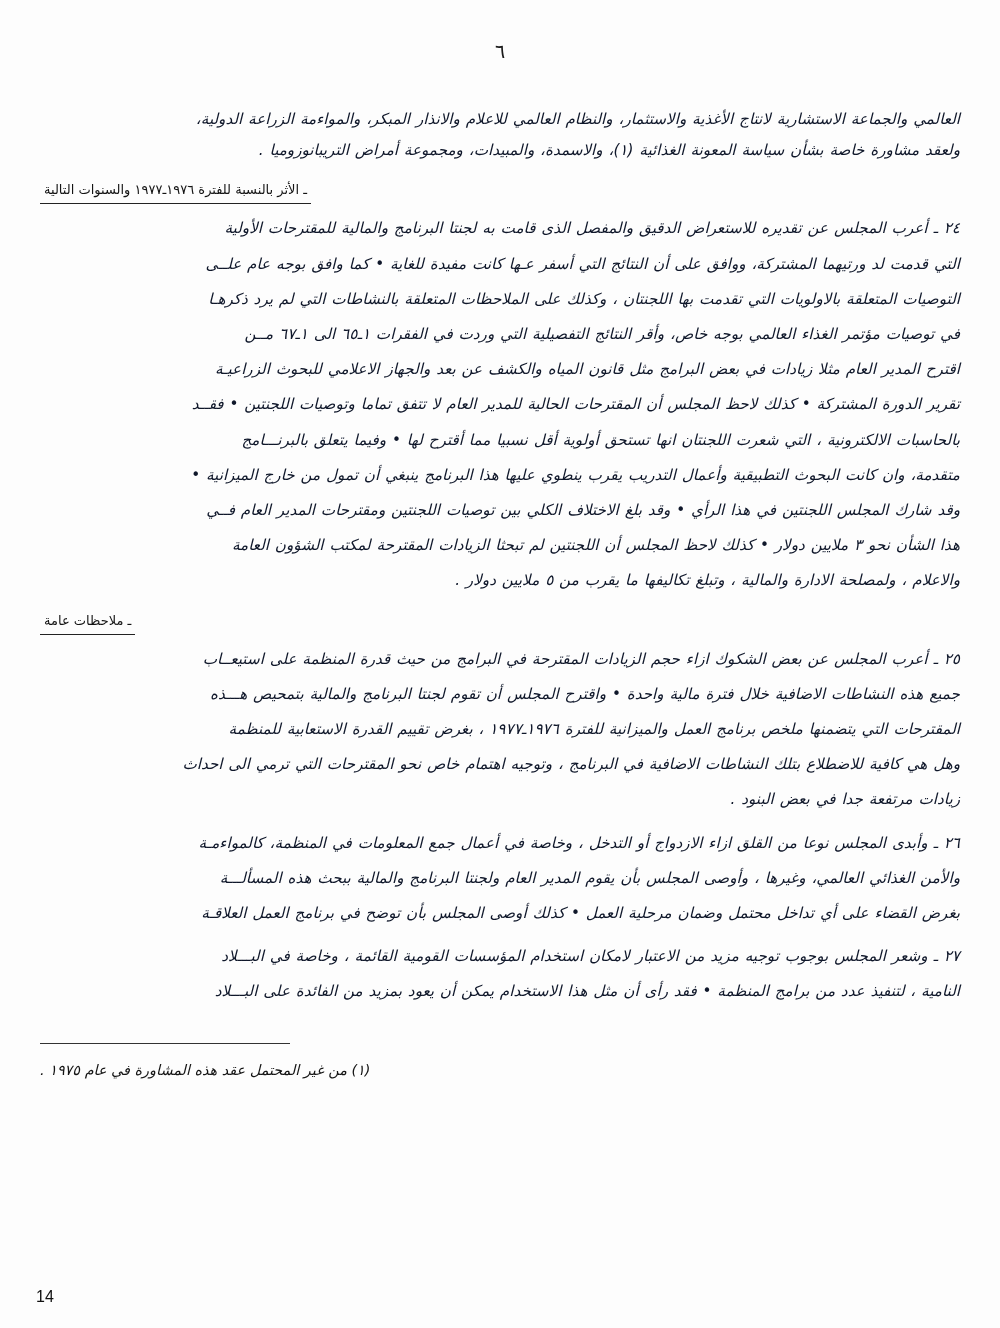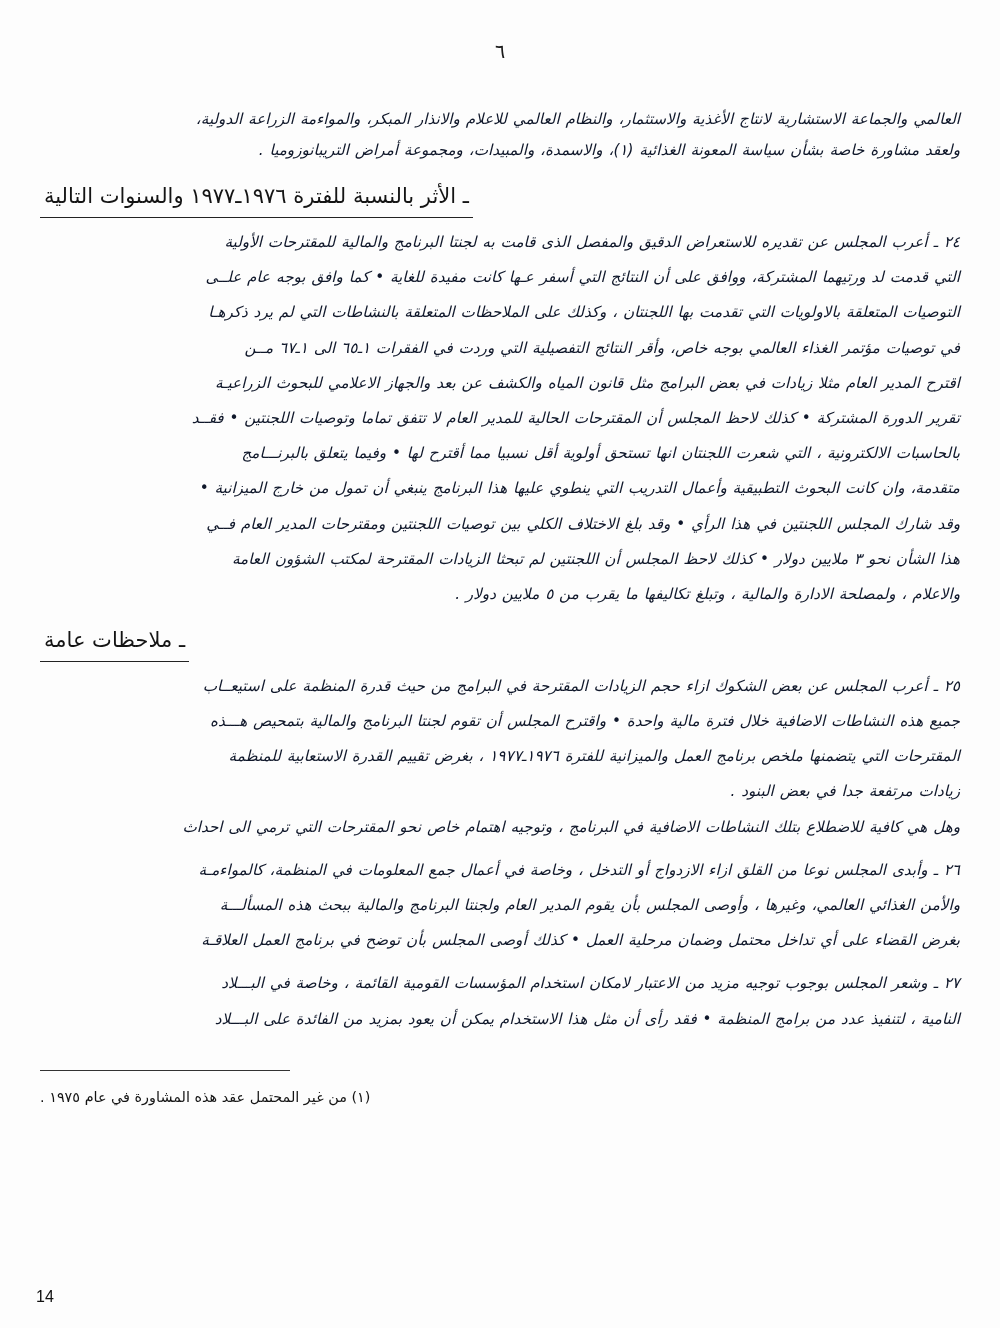--- a/index.html
+++ b/index.html
@@ -42,21 +42,21 @@
     text-justify: inter-word;
     word-spacing: 1px;
     color: #0f172a;
     font-style: italic;
   }
   p.para.tight {
     margin-bottom: 2px;
   }
   .heading-line {
     margin: 14px 0 10px 0;
-    font-size: 21px;
+    font-size: 13px;
     line-height: 1.7;
     text-align: left;
     color: #141414;
   }
   .heading-line .inner {
     display: inline-block;
     border-bottom: 1.6px solid #222;
     padding: 0 4px 2px 4px;
     direction: rtl;
   }
@@ -77,20 +77,21 @@
   .footnote {
     font-size: 14.4px;
     line-height: 1.7;
     text-align: left;
     direction: rtl;
     color: #141414;
   }
   .footnote .fn-inner {
     display: inline-block;
     text-align: right;
+    font-style: italic;
   }
   .page-number-bottom {
     position: absolute;
     bottom: 22px;
     left: 36px;
     font-size: 16px;
     direction: ltr;
     color: #111;
     font-family: "Liberation Sans", sans-serif;
   }
@@ -112,36 +113,36 @@
     </div>
 
     <div>
       <p class="para">٢٤ ـ    أعرب المجلس عن تقديره للاستعراض الدقيق والمفصل الذى قامت به لجنتا البرنامج والمالية للمقترحات الأولية</p>
       <p class="para">التي قدمت لد ورتيهما المشتركة، ووافق على أن النتائج التي أسفر عـها كانت مفيدة للغاية • كما وافق بوجه عام علــى</p>
       <p class="para">التوصيات المتعلقة بالاولويات التي تقدمت بها اللجنتان ، وكذلك على الملاحظات المتعلقة بالنشاطات التي لم يرد ذكرهـا</p>
       <p class="para">في توصيات مؤتمر الغذاء العالمي بوجه خاص، وأقر النتائج التفصيلية التي وردت في الفقرات ١ـ٦٥ الى ١ـ٦٧ مــن</p>
       <p class="para">اقترح المدير العام مثلا زيادات في بعض البرامج مثل قانون المياه والكشف عن بعد والجهاز الاعلامي للبحوث الزراعيـة</p>
       <p class="para">تقرير الدورة المشتركة • كذلك لاحظ المجلس أن المقترحات الحالية للمدير العام لا تتفق تماما وتوصيات اللجنتين • فقــد</p>
       <p class="para">بالحاسبات الالكترونية ، التي شعرت اللجنتان انها تستحق أولوية أقل نسبيا مما أقترح لها • وفيما يتعلق بالبرنـــامج</p>
-      <p class="para">متقدمة، وان كانت البحوث التطبيقية وأعمال التدريب التي ينطوي عليها هذا البرنامج ينبغي أن تمول من خارج الميزانية •</p>
+      <p class="para">متقدمة، وان كانت البحوث التطبيقية وأعمال التدريب يقرب ينطوي عليها هذا البرنامج ينبغي أن تمول من خارج الميزانية •</p>
       <p class="para">وقد شارك المجلس اللجنتين في هذا الرأي • وقد بلغ الاختلاف الكلي بين توصيات اللجنتين ومقترحات المدير العام فــي</p>
       <p class="para">هذا الشأن نحو ٣ ملايين دولار • كذلك لاحظ المجلس أن اللجنتين لم تبحثا الزيادات المقترحة لمكتب الشؤون العامة</p>
       <p class="para">والاعلام ، ولمصلحة الادارة والمالية ، وتبلغ تكاليفها ما يقرب من ٥ ملايين دولار .</p>
     </div>
 
     <div class="heading-line right">
       <span class="inner">ـ ملاحظات عامة</span>
     </div>
 
     <div>
       <p class="para">٢٥ ـ    أعرب المجلس عن بعض الشكوك ازاء حجم الزيادات المقترحة في البرامج من حيث قدرة المنظمة على استيعــاب</p>
       <p class="para">جميع هذه النشاطات الاضافية خلال فترة مالية واحدة • واقترح المجلس أن تقوم لجنتا البرنامج والمالية بتمحيص هـــذه</p>
       <p class="para">المقترحات التي يتضمنها ملخص برنامج العمل والميزانية للفترة ١٩٧٦ـ١٩٧٧ ، بغرض تقييم القدرة الاستعابية للمنظمة</p>
+      <p class="para">وهل هي كافية للاضطلاع بتلك النشاطات الاضافية في البرنامج ، وتوجيه اهتمام خاص نحو المقترحات التي ترمي الى احداث</p>
       <p class="para">زيادات مرتفعة جدا في بعض البنود .</p>
-      <p class="para">وهل هي كافية للاضطلاع بتلك النشاطات الاضافية في البرنامج ، وتوجيه اهتمام خاص نحو المقترحات التي ترمي الى احداث</p>
     </div>
 
     <div class="gap-sm"></div>
 
     <div>
       <p class="para">٢٦ ـ    وأبدى المجلس نوعا من القلق ازاء الازدواج أو التدخل ، وخاصة في أعمال جمع المعلومات في المنظمة، كالمواءمـة</p>
       <p class="para">والأمن الغذائي العالمي، وغيرها ، وأوصى المجلس بأن يقوم المدير العام ولجنتا البرنامج والمالية ببحث هذه المسألـــة</p>
       <p class="para">بغرض القضاء على أي تداخل محتمل وضمان مرحلية العمل • كذلك أوصى المجلس بأن توضح في برنامج العمل العلاقـة</p>
     </div>
 

